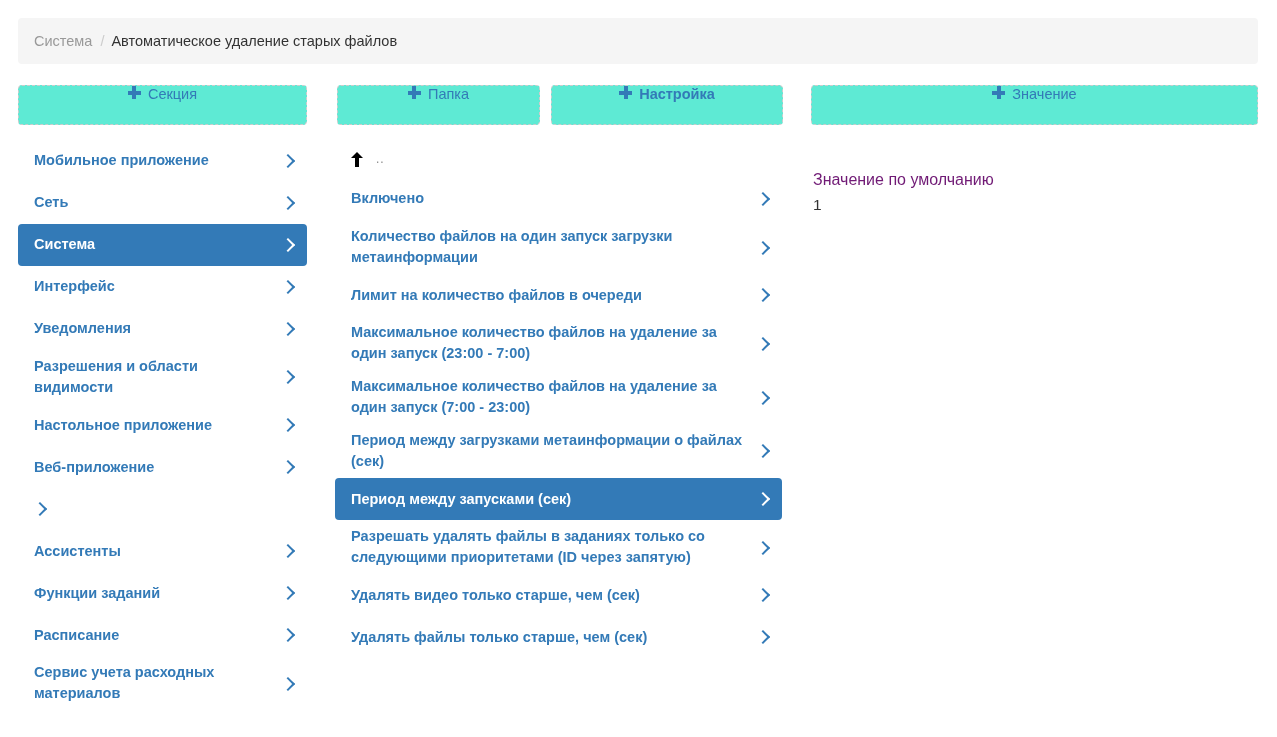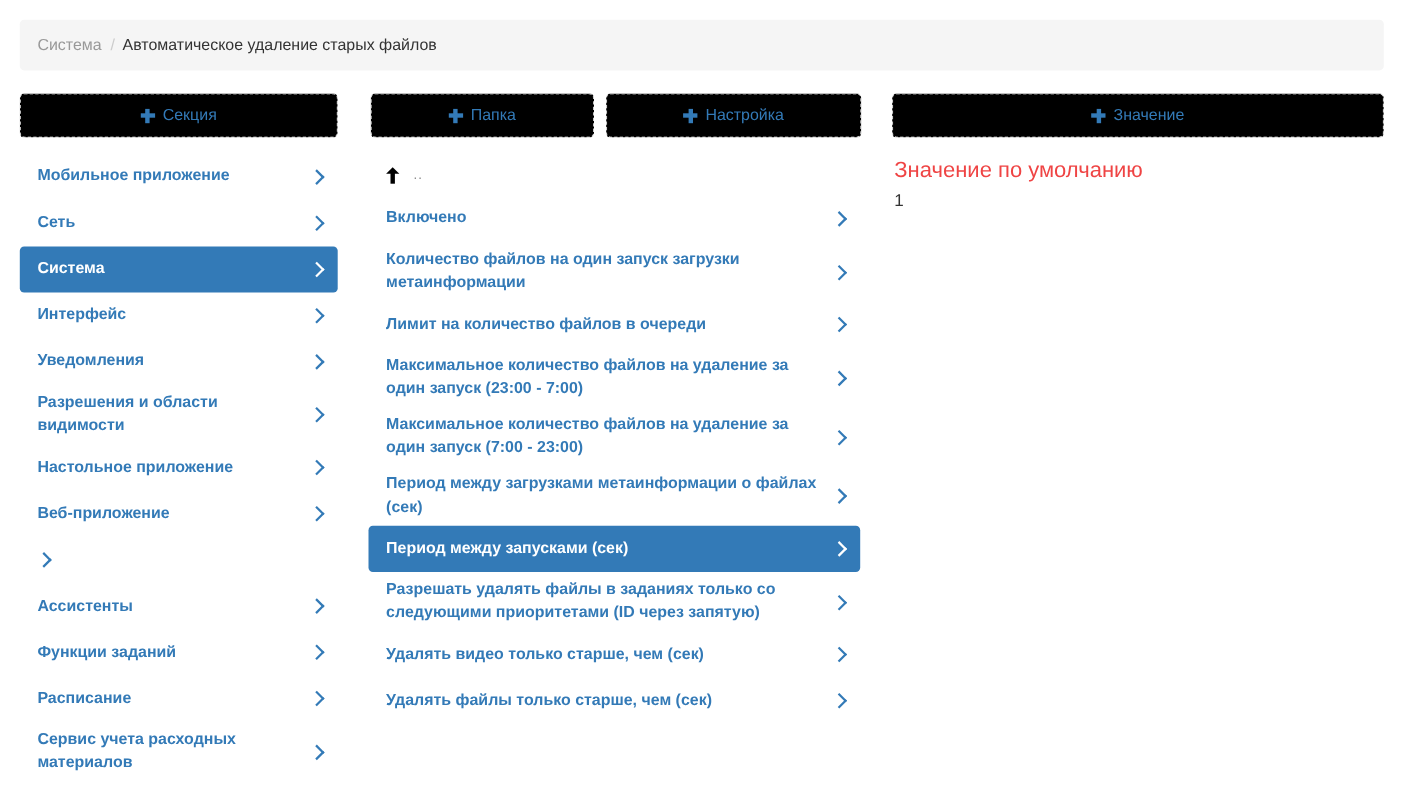--- a/index.html
+++ b/index.html
@@ -55,26 +55,26 @@
     top: 85px;
     width: 1240px;
     height: 40px;
   }
   .add-btn {
     position: absolute;
     top: 0;
     height: 40px;
     border: 1px dashed #cccccc;
     border-radius: 4px;
-    background: #000000;
+    background: #5eead4;
     color: #337ab7;
     font-family: inherit;
     font-size: 14.5px;
     display: flex;
-    align-items: center;
+    align-items: flex-start;
     justify-content: center;
     gap: 7px;
     cursor: pointer;
     padding: 0;
   }
   .plus-icon {
     display: inline-block;
     width: 13px;
     height: 13px;
     position: relative;
@@ -84,21 +84,21 @@
   .plus-icon::after {
     content: "";
     position: absolute;
     background: #337ab7;
   }
   .plus-icon::before { left: 0; top: 4.5px; width: 13px; height: 4px; }
   .plus-icon::after  { top: 0; left: 4.5px; width: 4px; height: 13px; }
 
   .btn-section  { left: 0px;   width: 289px; }
   .btn-folder   { left: 319px; width: 203px; }
-  .btn-setting  { left: 533px; width: 232px; }
+  .btn-setting  { left: 533px; width: 232px; font-weight: bold; }
   .btn-value    { left: 793px; width: 447px; }
 
   
   .col {
     position: absolute;
     top: 140px;
   }
   .col-sections { left: 18px;  width: 289px; }
   .col-settings { left: 335px; width: 447px; }
   .col-values   { left: 811px; width: 447px; }
@@ -185,23 +185,24 @@
   }
   .up-dots {
     color: #888888;
     font-size: 12px;
     letter-spacing: 1px;
   }
 
   
   .value-block { padding: 0 0 0 2px; }
   .value-caption {
-    color: #ef4444;
-    font-size: 20px;
+    color: #701a75;
+    font-size: 16px;
     line-height: 1.5;
+    margin-top: 28px;
   }
   .value-text {
     color: #333333;
     font-size: 15.5px;
     line-height: 1.6;
     margin-top: 1px;
   }
 </style>
 </head>
 <body>

